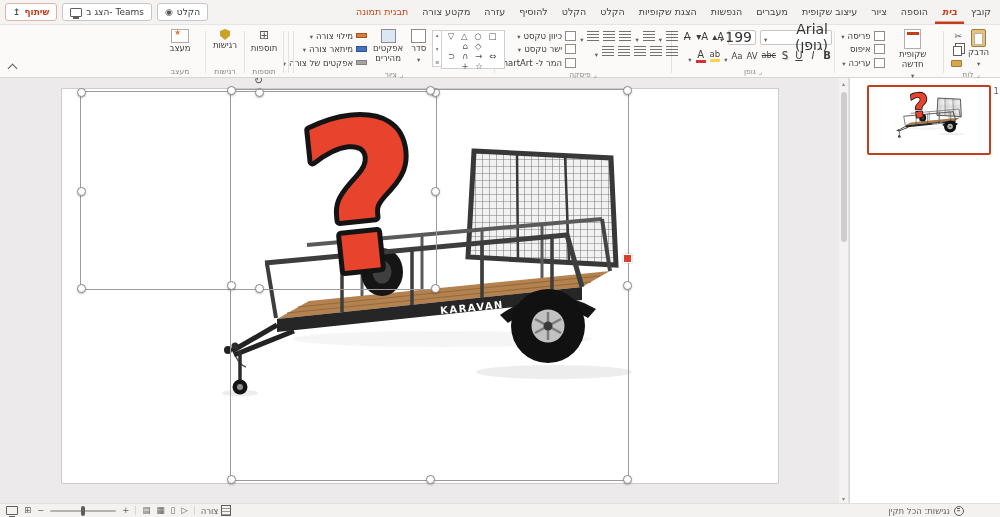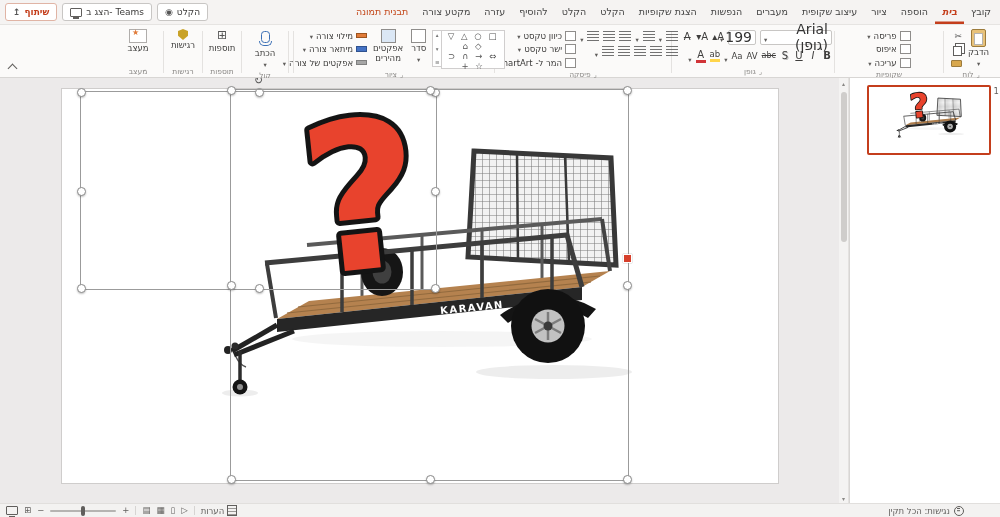--- a/index.html
+++ b/index.html
@@ -155,20 +155,25 @@
       </div>
       <div class="glabel">
           <span class="launcher"></span>
           <span>לוח</span>
         </div>
     </div>
     <div class="gsep"></div>
 
     <div class="rgroup" style="width:104px">
       <div class="gbody">
+        <div class="bigbtn" style="width:44px">
+          <span class="ic-newslide"></span>
+          <span>שקופית חדשה</span>
+          <span class="caret"></span>
+        </div>
         <div class="stack">
           <span class="sbtn">
               <span class="mini"></span>
               <span>פריסה</span>
               <span class="caret"></span>
             </span>
           <span class="sbtn">
               <span class="mini"></span>
               <span>איפוס</span>
             </span>
@@ -310,32 +315,20 @@
       </div>
       <div class="glabel">
           <span class="launcher"></span>
           <span>ציור</span>
         </div>
     </div>
     <div class="gsep"></div>
 
     <div class="gsep"></div>
 
-    <div class="rgroup" style="width:42px">
-      <div class="gbody">
-        <div class="bigbtn">
-          <span class="ic-mic"></span>
-          <span>הכתב</span>
-          <span class="caret"></span>
-        </div>
-      </div>
-      <div class="glabel">
-          <span>קול</span>
-        </div>
-    </div>
     <div class="gsep"></div>
 
     <div class="rgroup" style="width:34px">
       <div class="gbody">
         <div class="bigbtn">
           <span class="glyph" style="font-size:12px">⊞</span>
           <span>תוספות</span>
         </div>
       </div>
       <div class="glabel">
@@ -437,21 +430,21 @@
         </span>
       <span class="sbic">+</span>
       <span class="sbsep"></span>
       <span class="sbic">▤</span>
       <span class="sbic">▦</span>
       <span class="sbic">▯</span>
       <span class="sbic">▷</span>
       <span class="sbsep"></span>
       <span style="display:flex;align-items:center;gap:3px;direction:rtl">
         <span class="ic-note"></span>
-        <span>הערות</span>
+        <span>צורה</span>
       </span>
     </div>
     <div class="sb-right">
       <span class="ic-acc"></span>
       <span>נגישות: הכל תקין</span>
     </div>
   </div>
 </div>
 
 <svg class="hidden-defs" aria-hidden="true">

